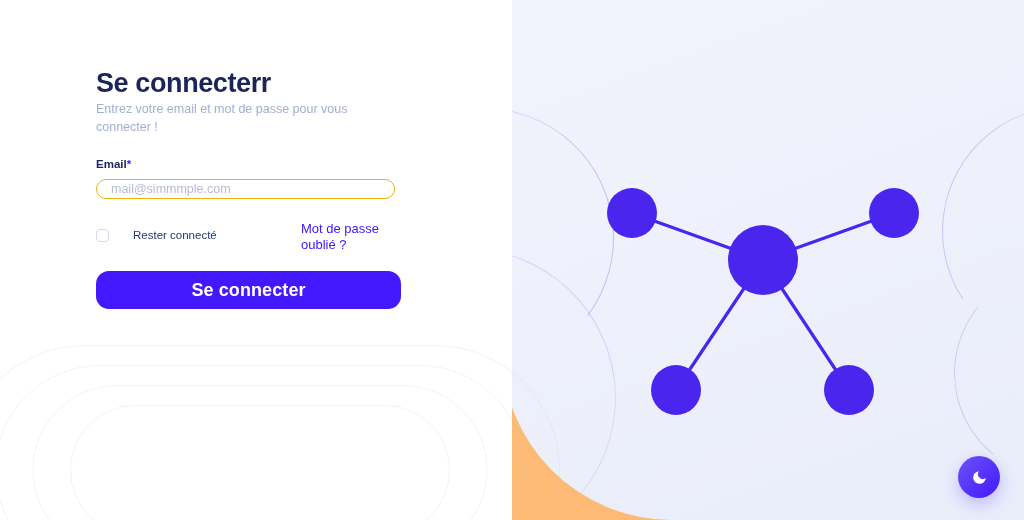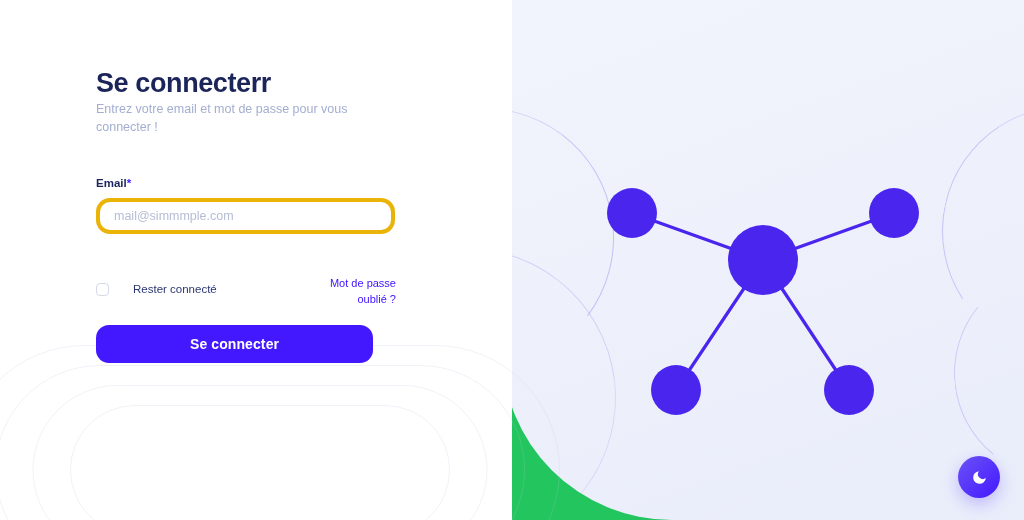--- a/index.html
+++ b/index.html
@@ -13,21 +13,21 @@
   body {
     font-family: "Liberation Sans", sans-serif;
     background: #ffffff;
     position: relative;
   }
 
   .page {
     position: relative;
     width: 1024px;
     height: 520px;
-    background: #22c55e;
+    background: #fdba74;
     overflow: hidden;
   }
 
   
   .left-pane {
     position: absolute;
     left: 0; top: 0;
     width: 512px;
     height: 520px;
     background: #ffffff;
@@ -81,31 +81,31 @@
 
   .field-label {
     margin-top: 0;
     font-size: 11.5px;
     font-weight: bold;
     color: #1B2559;
     display: block;
   }
   .req-star { color: #4318FF; font-weight: bold; }
 
-  .field-block { margin-top: 41px; }
+  .field-block { margin-top: 22px; }
 
   .input-row {
     position: relative;
     margin-top: 9px;
   }
 
   .text-input {
     width: 299px;
-    height: 36px;
-    border: 4px solid #eab308;
+    height: 20px;
+    border: 1px solid #eab308;
     border-radius: 14px;
     background: #ffffff;
     padding: 4px 14px;
     font-size: 12.5px;
     font-family: "Liberation Sans", sans-serif;
     color: #2B3674;
     outline: none;
   }
   .text-input::placeholder { color: #B6BCD4; }
 
@@ -151,38 +151,38 @@
     font-size: 11.5px;
     color: #2B3674;
     cursor: pointer;
   }
 
   .forgot-link {
     position: absolute;
     right: 0;
     top: 0;
     width: 95px;
-    font-size: 11px;
+    font-size: 13px;
     color: #4318FF;
     font-weight: 500;
     text-decoration: none;
     line-height: 16px;
-    text-align: right;
+    text-align: left;
     cursor: pointer;
   }
 
   .submit-btn {
     margin-top: 12px;
-    width: 277px;
+    width: 305px;
     height: 38px;
     border: none;
     border-radius: 13px;
     background: #4318FF;
     color: #ffffff;
-    font-size: 14px;
+    font-size: 18px;
     font-weight: bold;
     font-family: "Liberation Sans", sans-serif;
     cursor: pointer;
     letter-spacing: 0.1px;
   }
 
   
   .right-pane {
     position: absolute;
     left: 502px;

